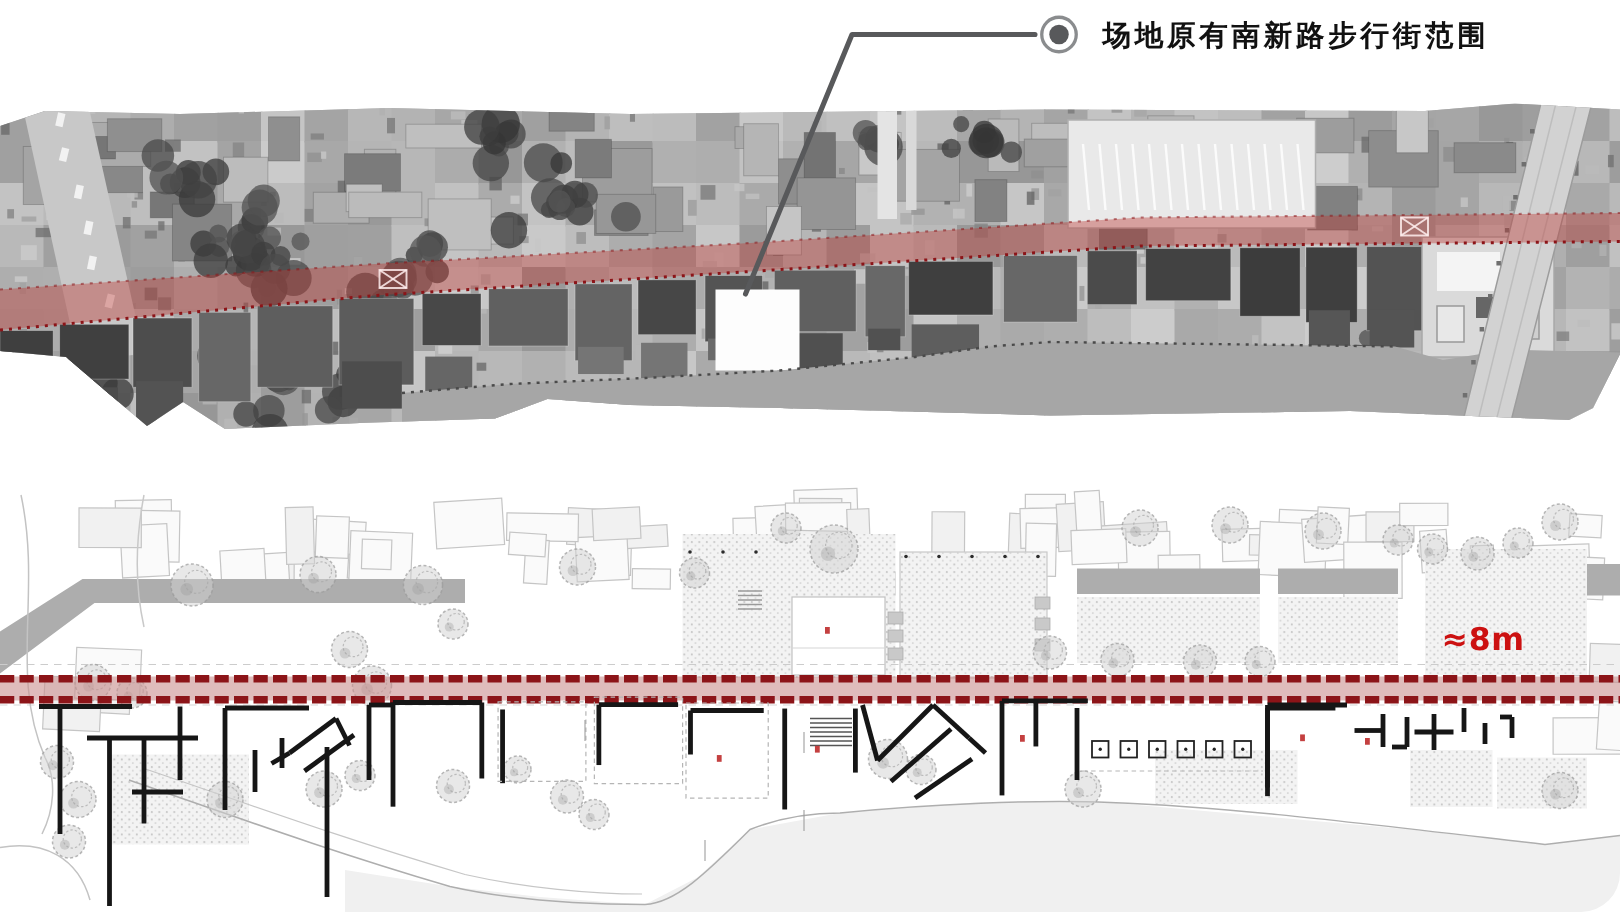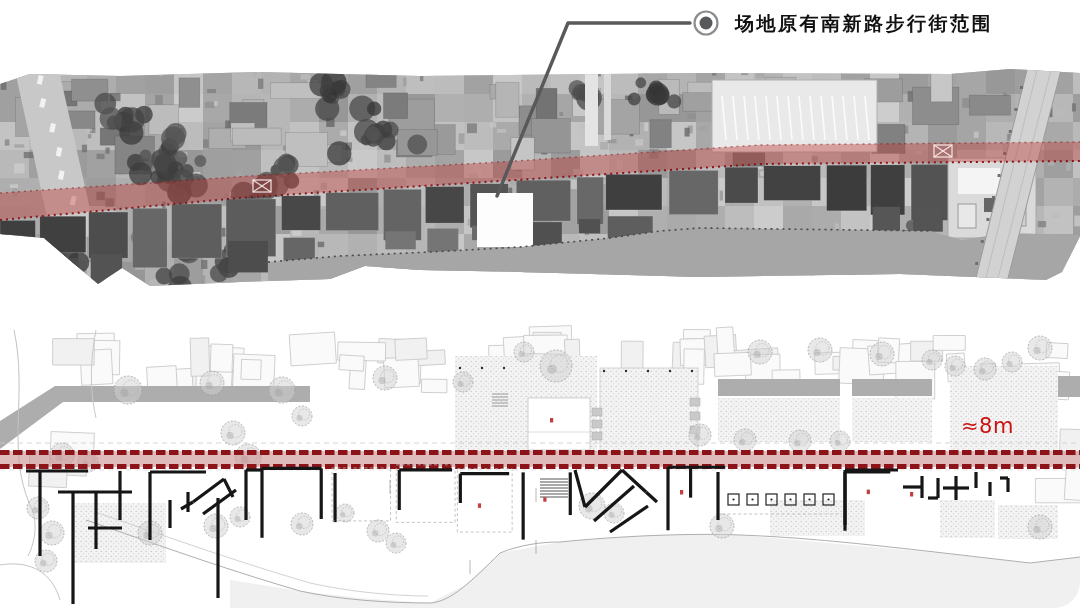--- a/index.html
+++ b/index.html
@@ -8,21 +8,21 @@
   .stage svg{position:absolute;left:0;top:0;}
   .callout-label{
     position:absolute; left:735px; top:11px;
     font-family:"Liberation Serif","DejaVu Serif",serif;
     font-size:19px; font-weight:600; letter-spacing:2.5px; color:#111;
     white-space:nowrap;
   }
   .corridor-width-label{
     position:absolute; left:961px; top:414px;
     font-family:"DejaVu Sans","Liberation Sans",sans-serif;
-    font-size:21px; font-weight:normal; letter-spacing:0.5px;
+    font-size:21px; font-weight:bold; letter-spacing:0.5px;
     white-space:nowrap;
   }
 </style>
 </head>
 <body>
 
 <div class="stage">
   <svg id="scene" width="1080" height="608" viewBox="0 0 1080 608">
       <defs>
         <clipPath id="aclip">

